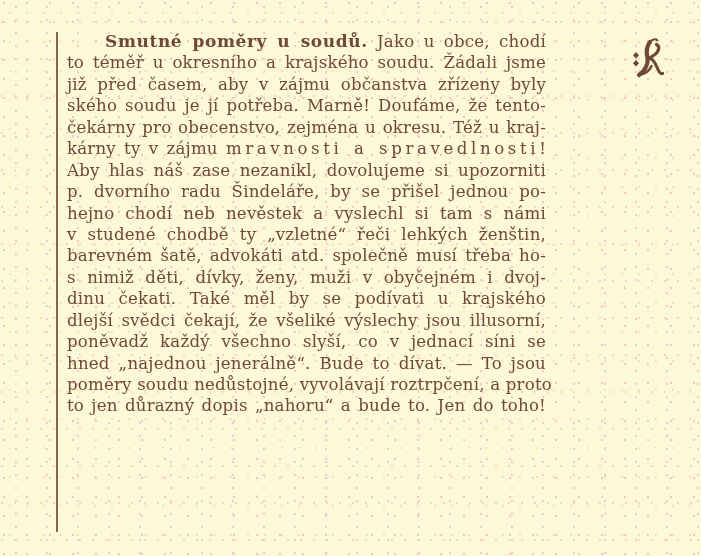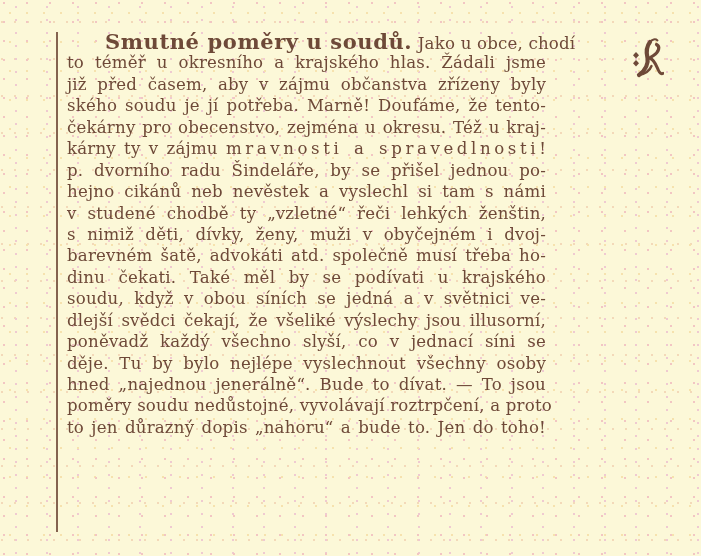--- a/index.html
+++ b/index.html
@@ -51,21 +51,21 @@
     text-justify: inter-word;
     white-space: nowrap;
     letter-spacing: 0.2px;
   }
   .line.first {
     padding-left: 38px;
     width: 441px;
   }
   .b {
     font-weight: bold;
-    font-size: 21px;
+    font-size: 17px;
     letter-spacing: 0.6px;
   }
   .sp {
     letter-spacing: 3.6px;
   }
   .ornament {
     position: absolute;
     left: 630px;
     top: 37px;
     color: var(--ink, #6e4938);
@@ -74,35 +74,34 @@
 </head>
 <body>
 
 <div class="page">
 
   <div class="column-rule"></div>
 
   <div class="text-column">
 
   <div class="line first"><span class="b">Smutné poměry u soudů.</span><span> Jako u obce, chodí</span></div>
-      <div class="line"><span>to téměř u okresního a krajského hlas. Žádali jsme</span></div>
+      <div class="line"><span>to téměř u okresního a krajského soudu. Žádali jsme</span></div>
       <div class="line"><span>již před časem, aby v zájmu občanstva zřízeny byly</span></div>
       <div class="line"><span>ského soudu je jí potřeba. Marně! Doufáme, že tento-</span></div>
       <div class="line"><span>čekárny pro obecenstvo, zejména u okresu. Též u kraj-</span></div>
       <div class="line"><span>kárny ty v zájmu </span><span class="sp">mravnosti a spravedlnosti</span><span>!</span></div>
+      <div class="line"><span>Aby hlas náš zase nezanikl, dovolujeme si upozorniti</span></div>
       <div class="line"><span>p. dvorního radu Šindeláře, by se přišel jednou po-</span></div>
-      <div class="line"><span>hejno cikánů neb nevěstek a vyslechl si tam s námi</span></div>
+      <div class="line"><span>hejno chodí neb nevěstek a vyslechl si tam s námi</span></div>
       <div class="line"><span>v studené chodbě ty „vzletné“ řeči lehkých ženštin,</span></div>
+      <div class="line"><span>barevném šatě, advokáti atd. společně musí třeba ho-</span></div>
       <div class="line"><span>s nimiž děti, dívky, ženy, muži v obyčejném i dvoj-</span></div>
-      <div class="line"><span>barevném šatě, advokáti atd. společně musí třeba ho-</span></div>
       <div class="line"><span>dinu čekati. Také měl by se podívati u krajského</span></div>
-      <div class="line"><span>soudu, když v obou síních se jedná a v světnici ve-</span></div>
       <div class="line"><span>dlejší svědci čekají, že všeliké výslechy jsou illusorní,</span></div>
       <div class="line"><span>poněvadž každý všechno slyší, co v jednací síni se</span></div>
-      <div class="line"><span>děje. Tu by bylo nejlépe vyslechnout všechny osoby</span></div>
       <div class="line"><span>hned „najednou jenerálně“. Bude to dívat. — To jsou</span></div>
       <div class="line"><span>poměry soudu nedůstojné, vyvolávají roztrpčení, a proto</span></div>
       <div class="line"><span>to jen důrazný dopis „nahoru“ a bude to. Jen do toho!</span></div>
     </div>
 
   <div class="ornament">
     <svg width="34" height="42" viewBox="0 0 34 42" aria-hidden="true">
       <g fill="none" stroke="currentColor" stroke-linecap="round" stroke-linejoin="round">
         <path d="M20 5 C16 10 16.5 17 17.5 21 C18.5 26 16 33 9 38" stroke-width="4.2"></path>
         <path d="M9 38 C16 36.5 20 33 21.5 29" stroke-width="2.4"></path>

